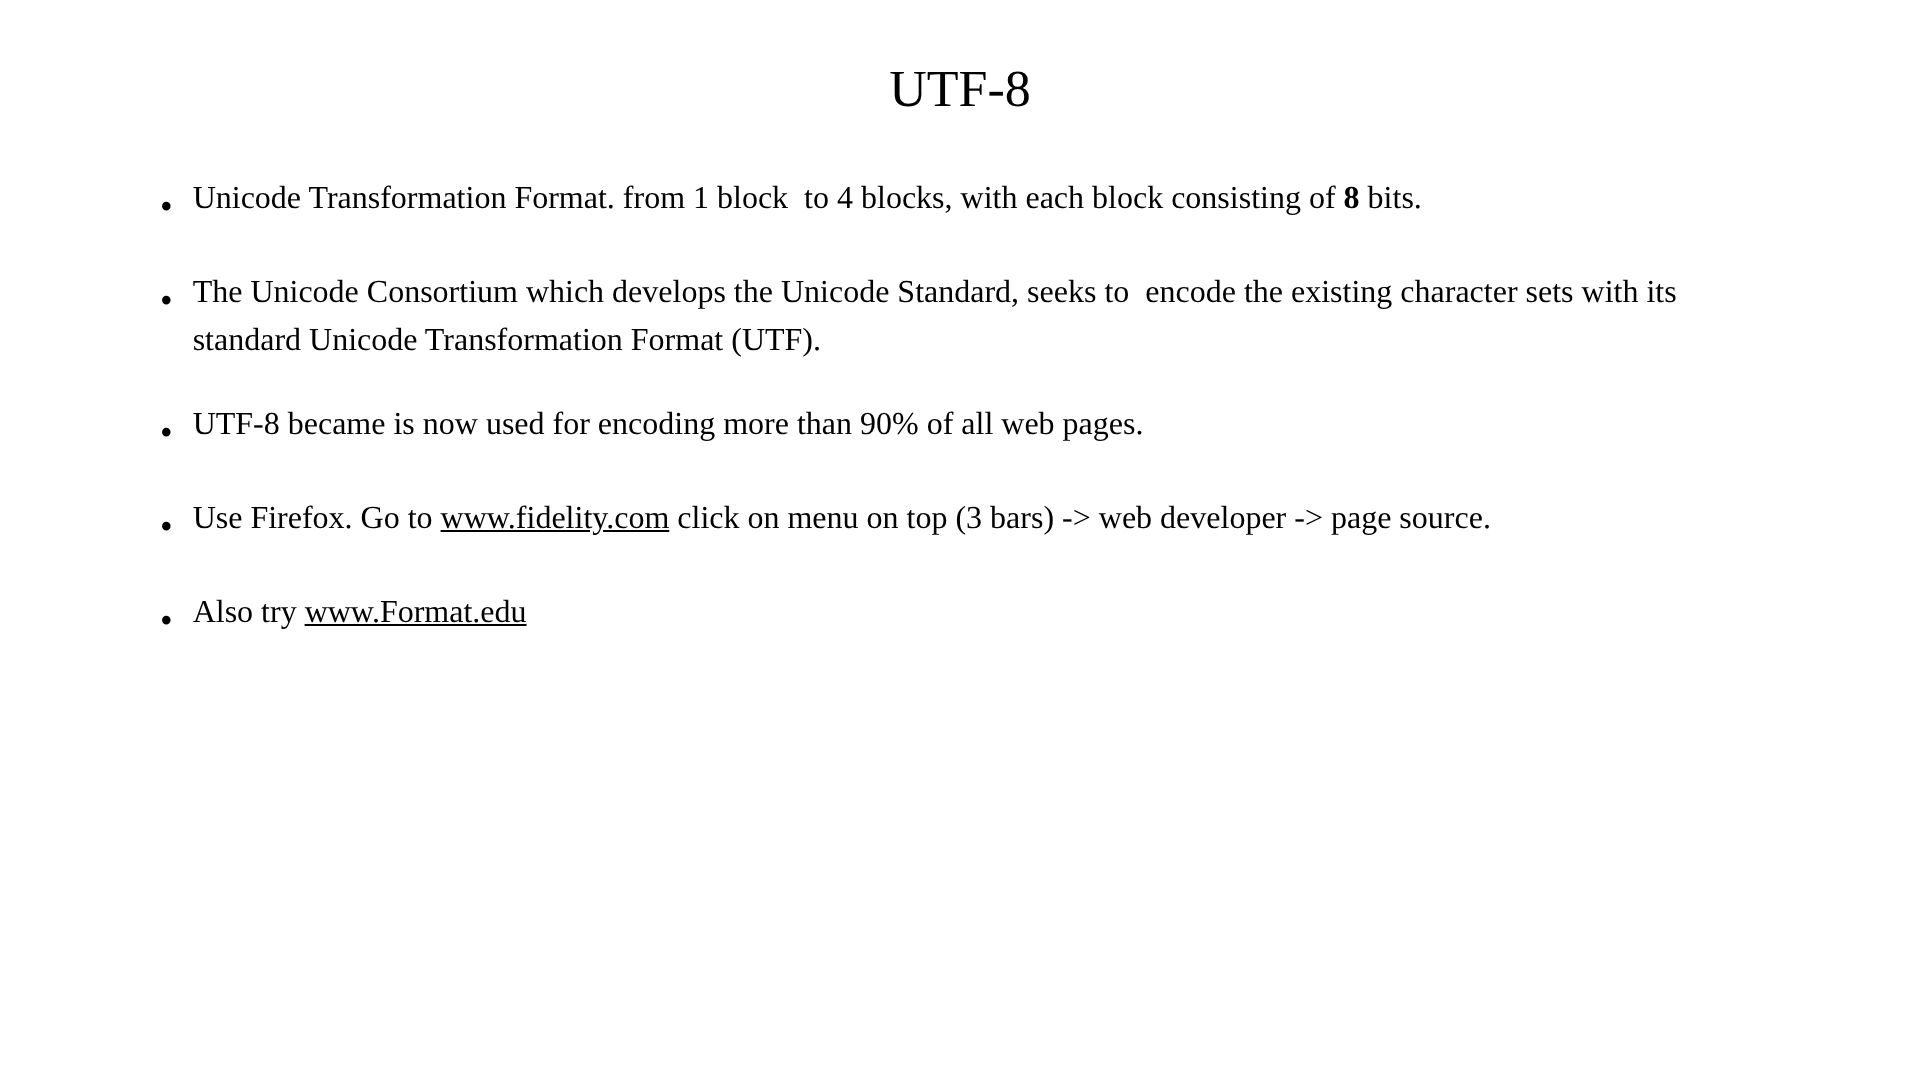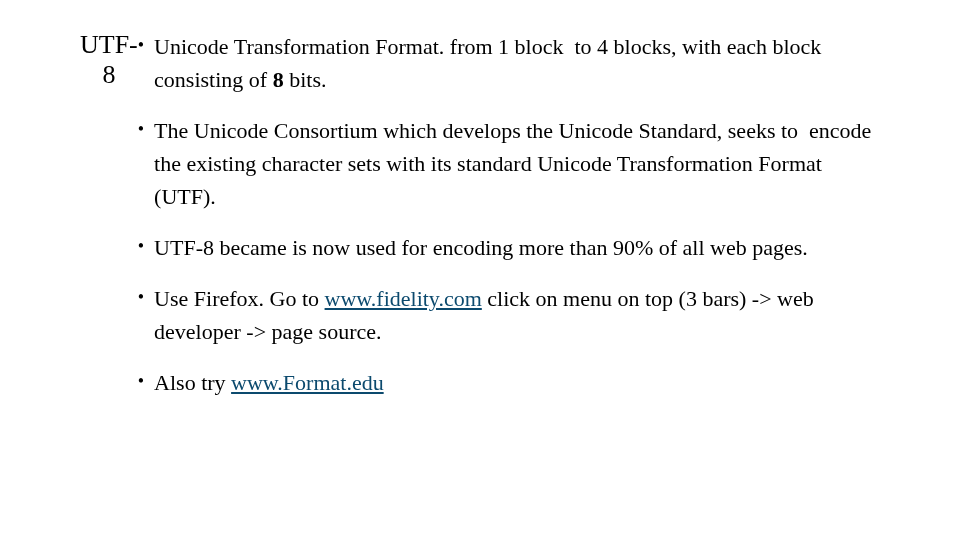--- a/index.html
+++ b/index.html
@@ -16,21 +16,21 @@
       font-size: 18px;
       color: #000000;
       overflow: hidden;
     }
 
     .slide {
       width: 960px;
       height: 540px;
       background: #ffffff;
       display: flex;
-      flex-direction: row;
+      flex-direction: column;
       padding: 30px 80px 30px 80px;
     }
 
     .title {
       text-align: center;
       font-size: 26px;
       font-weight: normal;
       margin-bottom: 28px;
       font-family: 'Times New Roman', Times, serif;
     }
@@ -50,26 +50,26 @@
     }
 
     .bullet-dot {
       flex-shrink: 0;
       margin-top: 2px;
       font-size: 18px;
     }
 
     .bullet-text {
       flex: 1;
-      font-size: 22px;
+      font-size: 16px;
       line-height: 1.5;
     }
 
     .bullet-text a {
-      color: #0c4a6e;
+      color: #000000;
       text-decoration: underline;
     }
 
     .bold {
       font-weight: bold;
     }
   </style>
 </head>
 <body>
 

